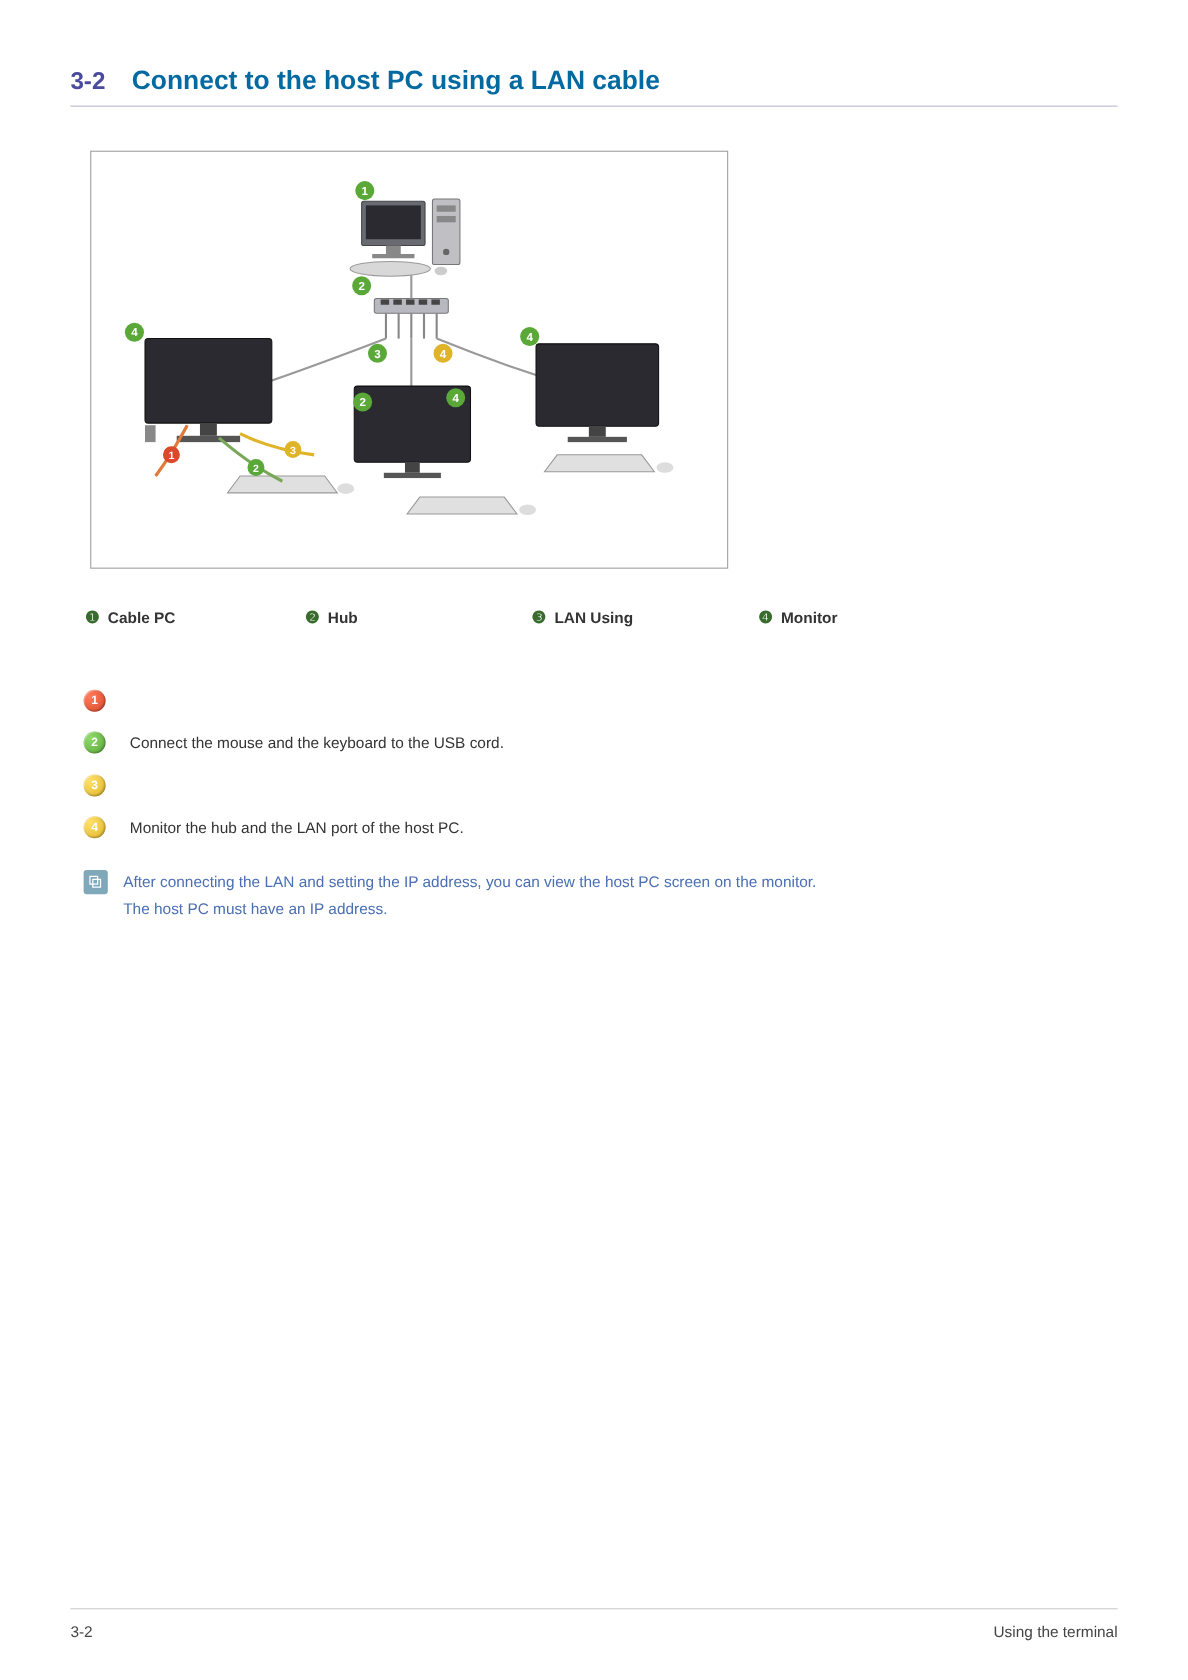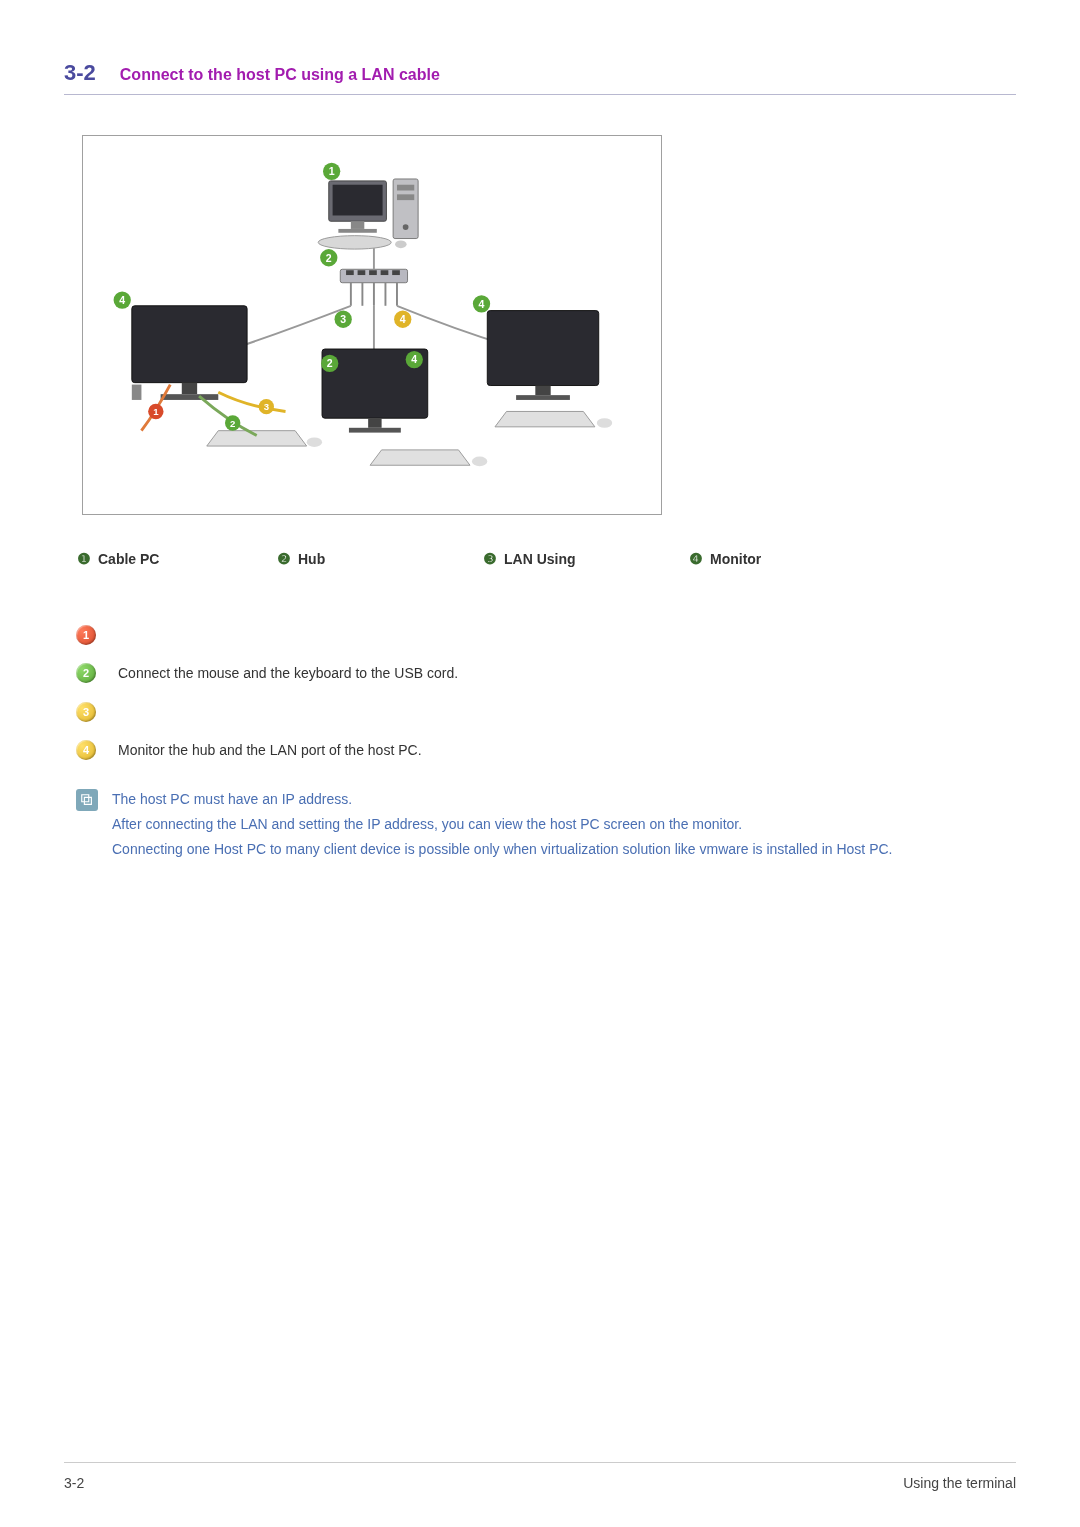--- a/index.html
+++ b/index.html
@@ -22,22 +22,22 @@
       padding-bottom: 8px;
       margin-bottom: 40px;
     }
     .section-num {
       color: #4a4a9e;
       font-size: 22px;
       font-weight: bold;
       margin-right: 24px;
     }
     .section-title {
-      color: #a21caf;
-      font-size: 16px;
+      color: #0369a1;
+      font-size: 24px;
       font-weight: bold;
     }
     .diagram-box {
       border: 1px solid #a0a0a0;
       width: 580px;
       height: 380px;
       margin: 0 auto 0 18px;
       position: relative;
       padding: 20px;
     }
@@ -295,22 +295,21 @@
   </div>
 </div>
 
 <div class="note-block">
   <div class="note-icon">
     <svg viewBox="0 0 16 16">
       <path d="M2 2 L10 2 L10 10 L2 10 Z M5 5 L13 5 L13 13 L5 13 Z" fill="none" stroke="#fff" stroke-width="1.3"></path>
     </svg>
   </div>
   <div class="note-lines">
+    <div class="note-line">After connecting the LAN and setting the IP address, you can view the host PC screen on the monitor.</div>
     <div class="note-line">The host PC must have an IP address.</div>
-    <div class="note-line">After connecting the LAN and setting the IP address, you can view the host PC screen on the monitor.</div>
-    <div class="note-line">Connecting one Host PC to many client device is possible only when virtualization solution like vmware is installed in Host PC.</div>
   </div>
 </div>
 
 <div class="footer">
   <span>3-2</span>
   <span>Using the terminal</span>
 </div>
 
 </body></html>

